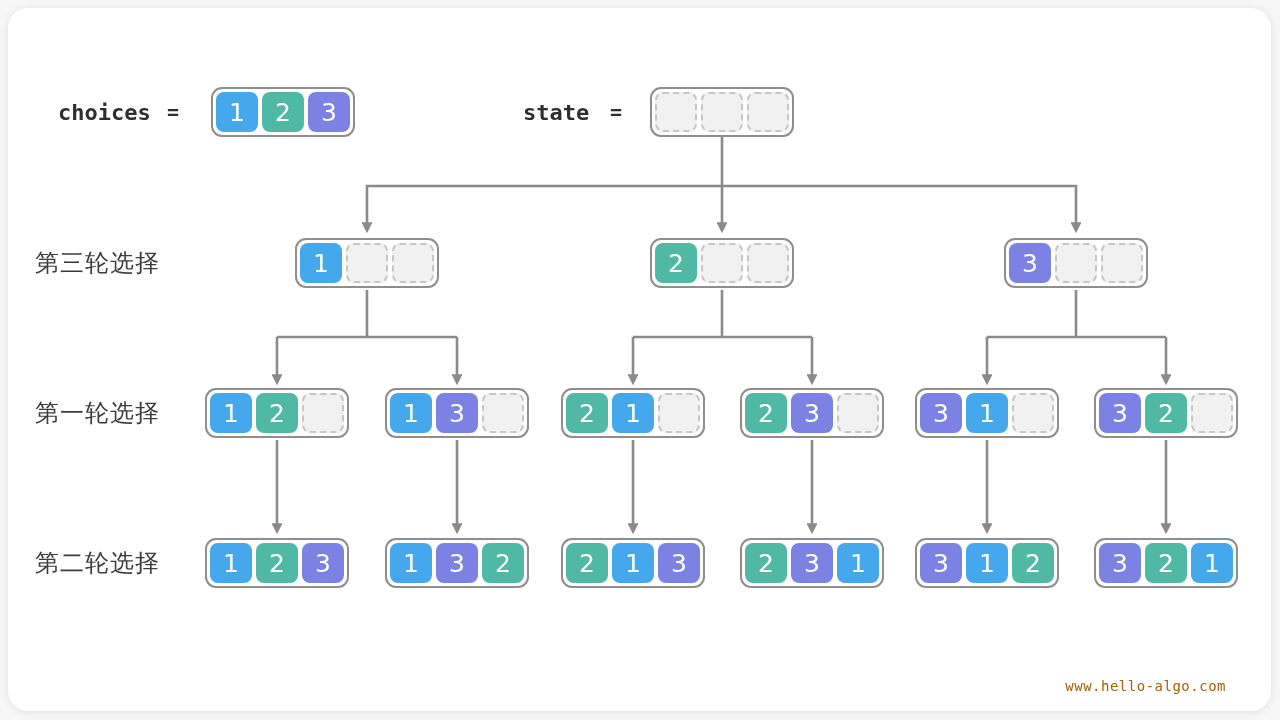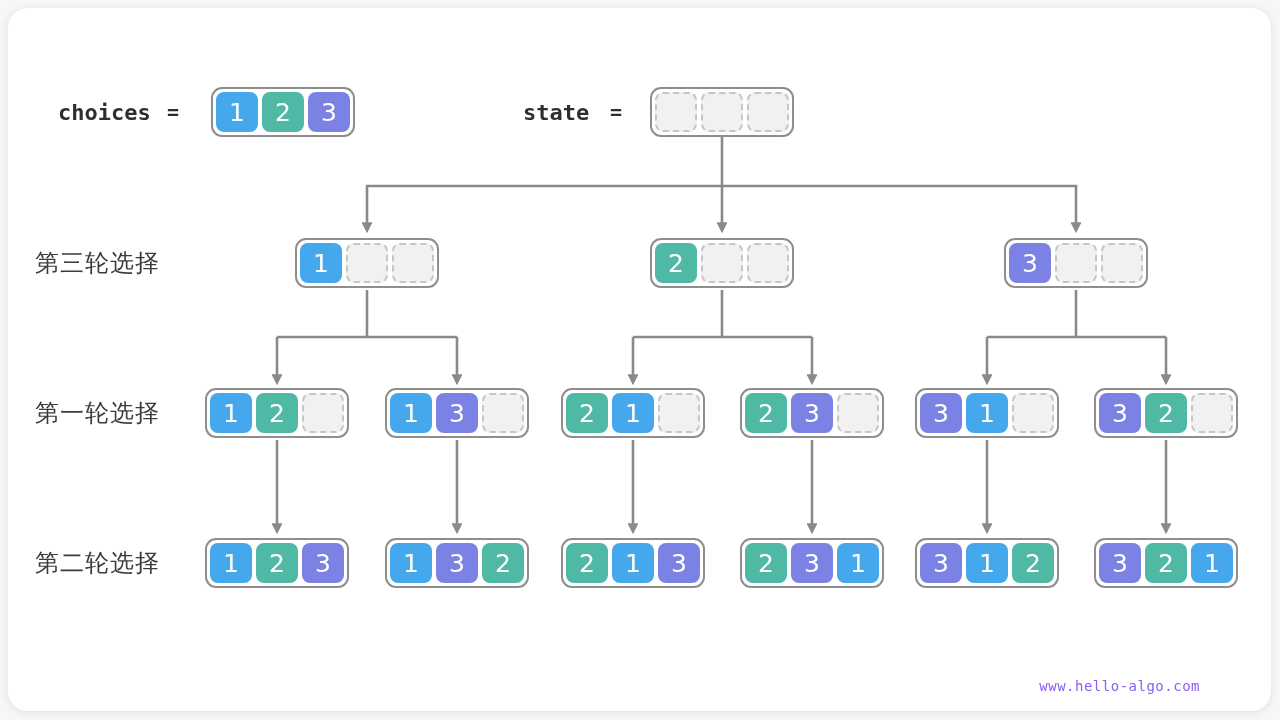--- a/index.html
+++ b/index.html
@@ -40,23 +40,23 @@
   .cell{
     width:42px;height:40px;box-sizing:border-box;border-radius:8px;
     display:flex;align-items:center;justify-content:center;
     font-size:25px;color:#ffffff;
     font-family:"DejaVu Sans","Liberation Sans",sans-serif;
   }
   .cell.empty{
     background:#f1f1f2;border:2px dashed #c6c6c6;
   }
   .watermark{
-    position:absolute;right:80px;top:678px;
+    position:absolute;right:54px;top:678px;
     font-family:"DejaVu Sans Mono","Liberation Mono",monospace;
-    font-size:14px;color:#8b5cf6;letter-spacing:0.5px;
+    font-size:14px;color:#a16207;letter-spacing:0.5px;
   }
 </style>
 </head>
 <body>
 
 <div class="card"></div>
 
 <svg class="arrow-layer" width="1280" height="720" viewBox="0 0 1280 720">
   <defs>
     <marker id="arrow" viewBox="0 0 10 10" refX="7" refY="5" markerWidth="4.2" markerHeight="4.2" orient="auto-start-reverse">

